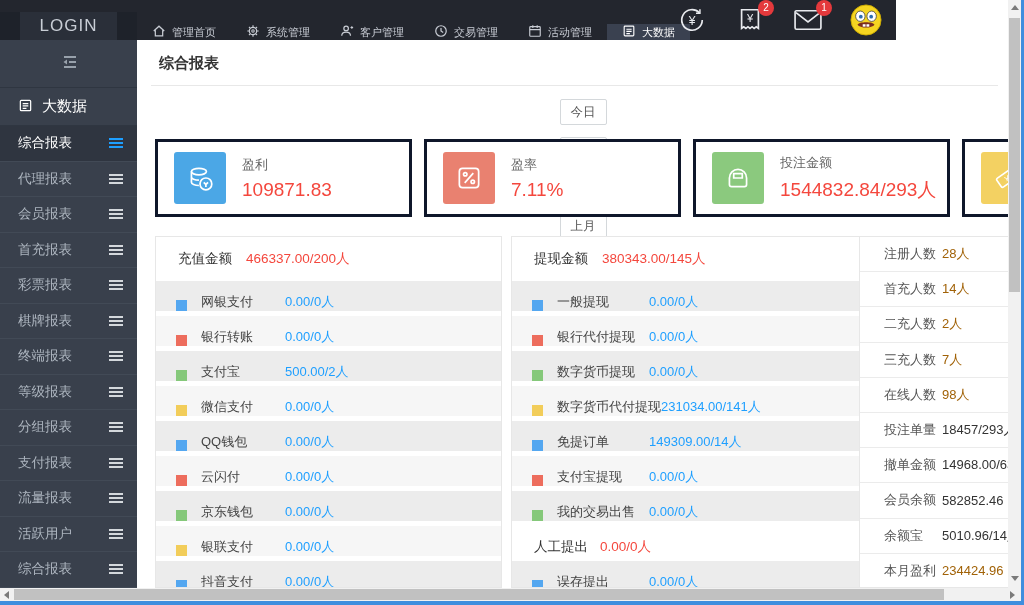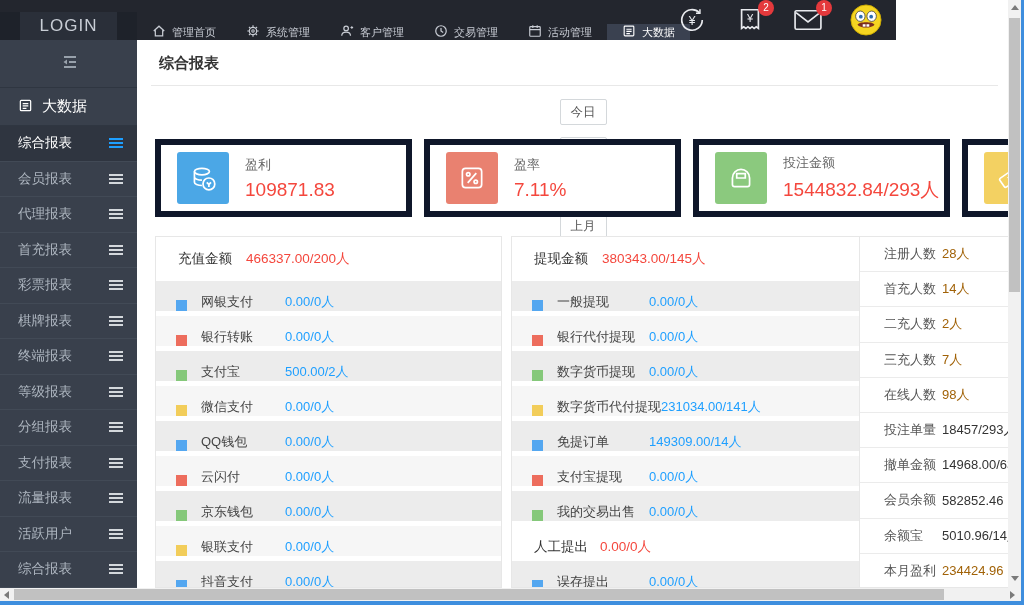--- a/index.html
+++ b/index.html
@@ -44,21 +44,21 @@
 
   .filter-row { display:flex; align-items:center; gap:12px; margin:13px 0 0 21px;flex-direction:column; }
   .btn { height:26px; padding:0 10px; background:#fff; border:1px solid #D4D8DB; border-radius:2px;
          color:#555; font-size:12.5px; display:flex; align-items:center; cursor:pointer; }
   .btn.primary { background:#1E9FFF; border-color:#1E9FFF; color:#fff; margin-left:-4px; }
   .date-input { width:102px; height:26px; border:1px solid #DCDCDC; border-radius:2px; display:flex;
                 align-items:center; gap:5px; padding:0 7px; color:#B6B6B6; font-size:12px; background:#fff; }
   .date-input svg { width:12px; height:12px; flex:none; }
 
   
-  .card { position:absolute; top:99px; width:257px; height:78px; border:6px solid #0f172a;
+  .card { position:absolute; top:99px; width:257px; height:78px; border:3px solid #0f172a;
           background:#fff; display:flex; align-items:center; }
   .card-ico { width:52px; height:52px; border-radius:3px; margin-left:16px; flex:none;
               display:flex; align-items:center; justify-content:center; color:#fff; }
   .card-txt { margin-left:16px; }
   .card-label { color:#666; font-size:13px; margin-bottom:5px; }
   .card-value { color:#F4473D; font-size:19px; }
 
   
   .panel { position:absolute; top:196px; background:#fff; border:1px solid #E7E7E7; height:352px; overflow:hidden; }
   .panel-hd { height:44px; display:flex; align-items:center; padding-left:22px; }
@@ -203,25 +203,25 @@
           <rect x="2.5" y="2.5" width="11" height="11" rx="1"></rect>
           <path d="M5 6h6M5 8.5h6M5 11h4"></path>
         </svg></span>
     <span>大数据</span>
   </div>
   <div class="side-item active">
     <span>综合报表</span>
       <i class="ham"></i>
   </div>
   <div class="side-item">
+    <span>代理报表</span>
+      <i class="ham"></i>
+  </div>
+  <div class="side-item">
     <span>会员报表</span>
-      <i class="ham"></i>
-  </div>
-  <div class="side-item">
-    <span>代理报表</span>
       <i class="ham"></i>
   </div>
   <div class="side-item">
     <span>首充报表</span>
       <i class="ham"></i>
   </div>
   <div class="side-item">
     <span>彩票报表</span>
       <i class="ham"></i>
   </div>

